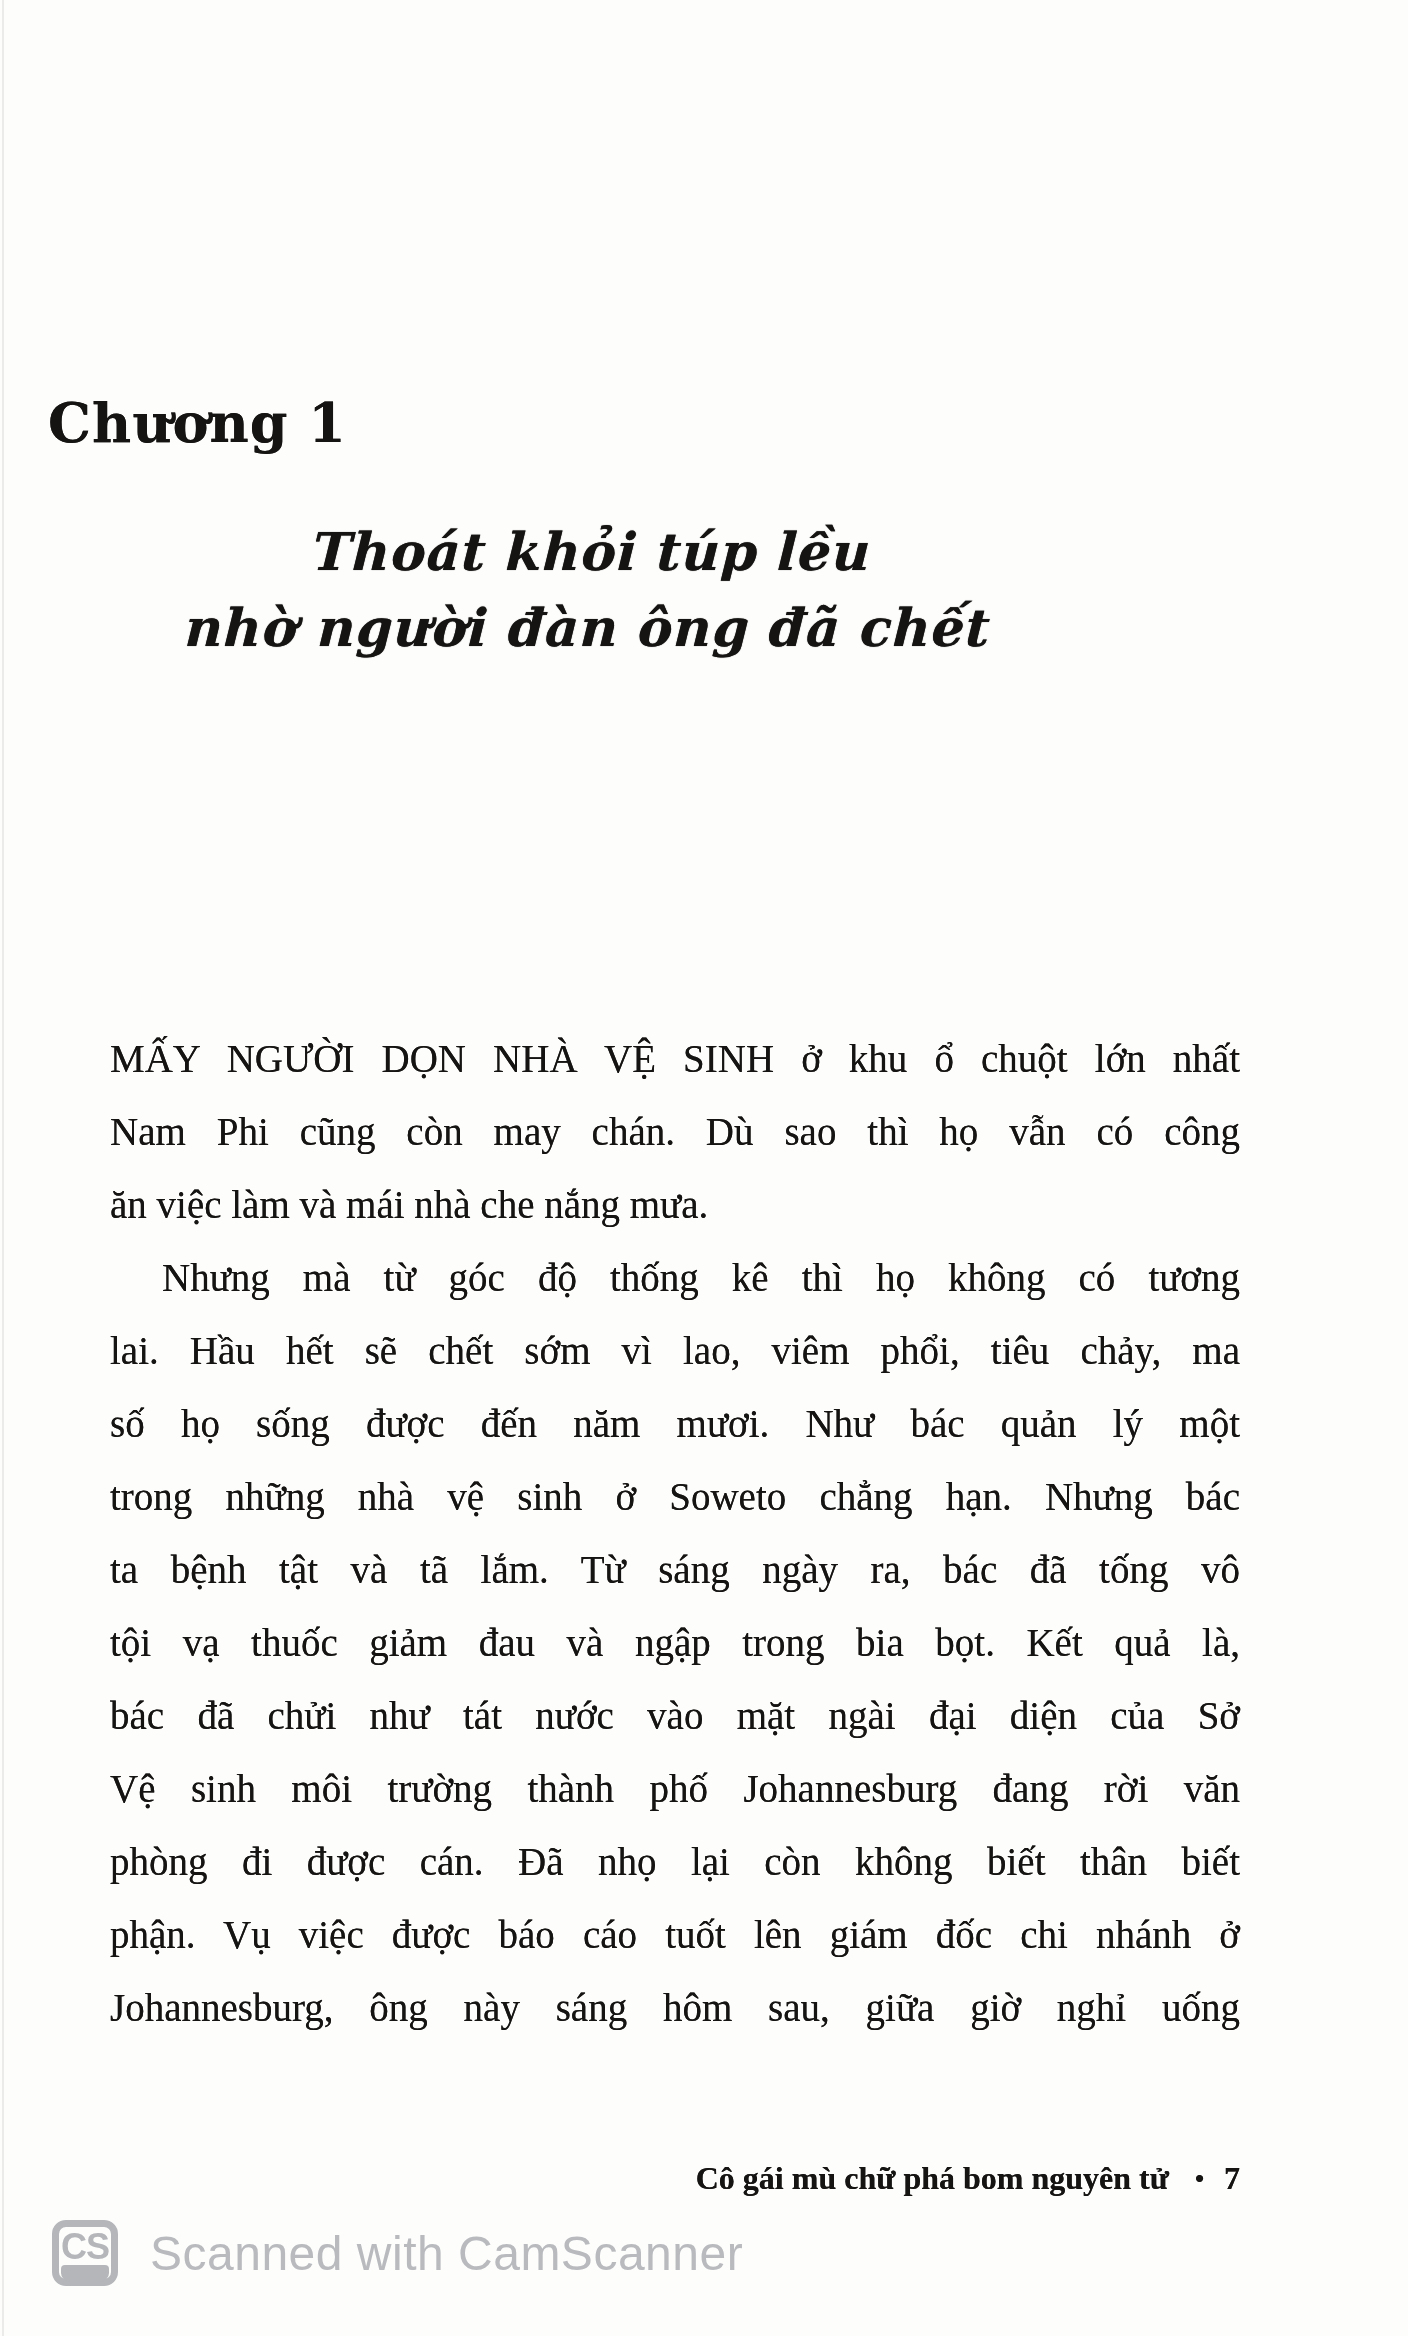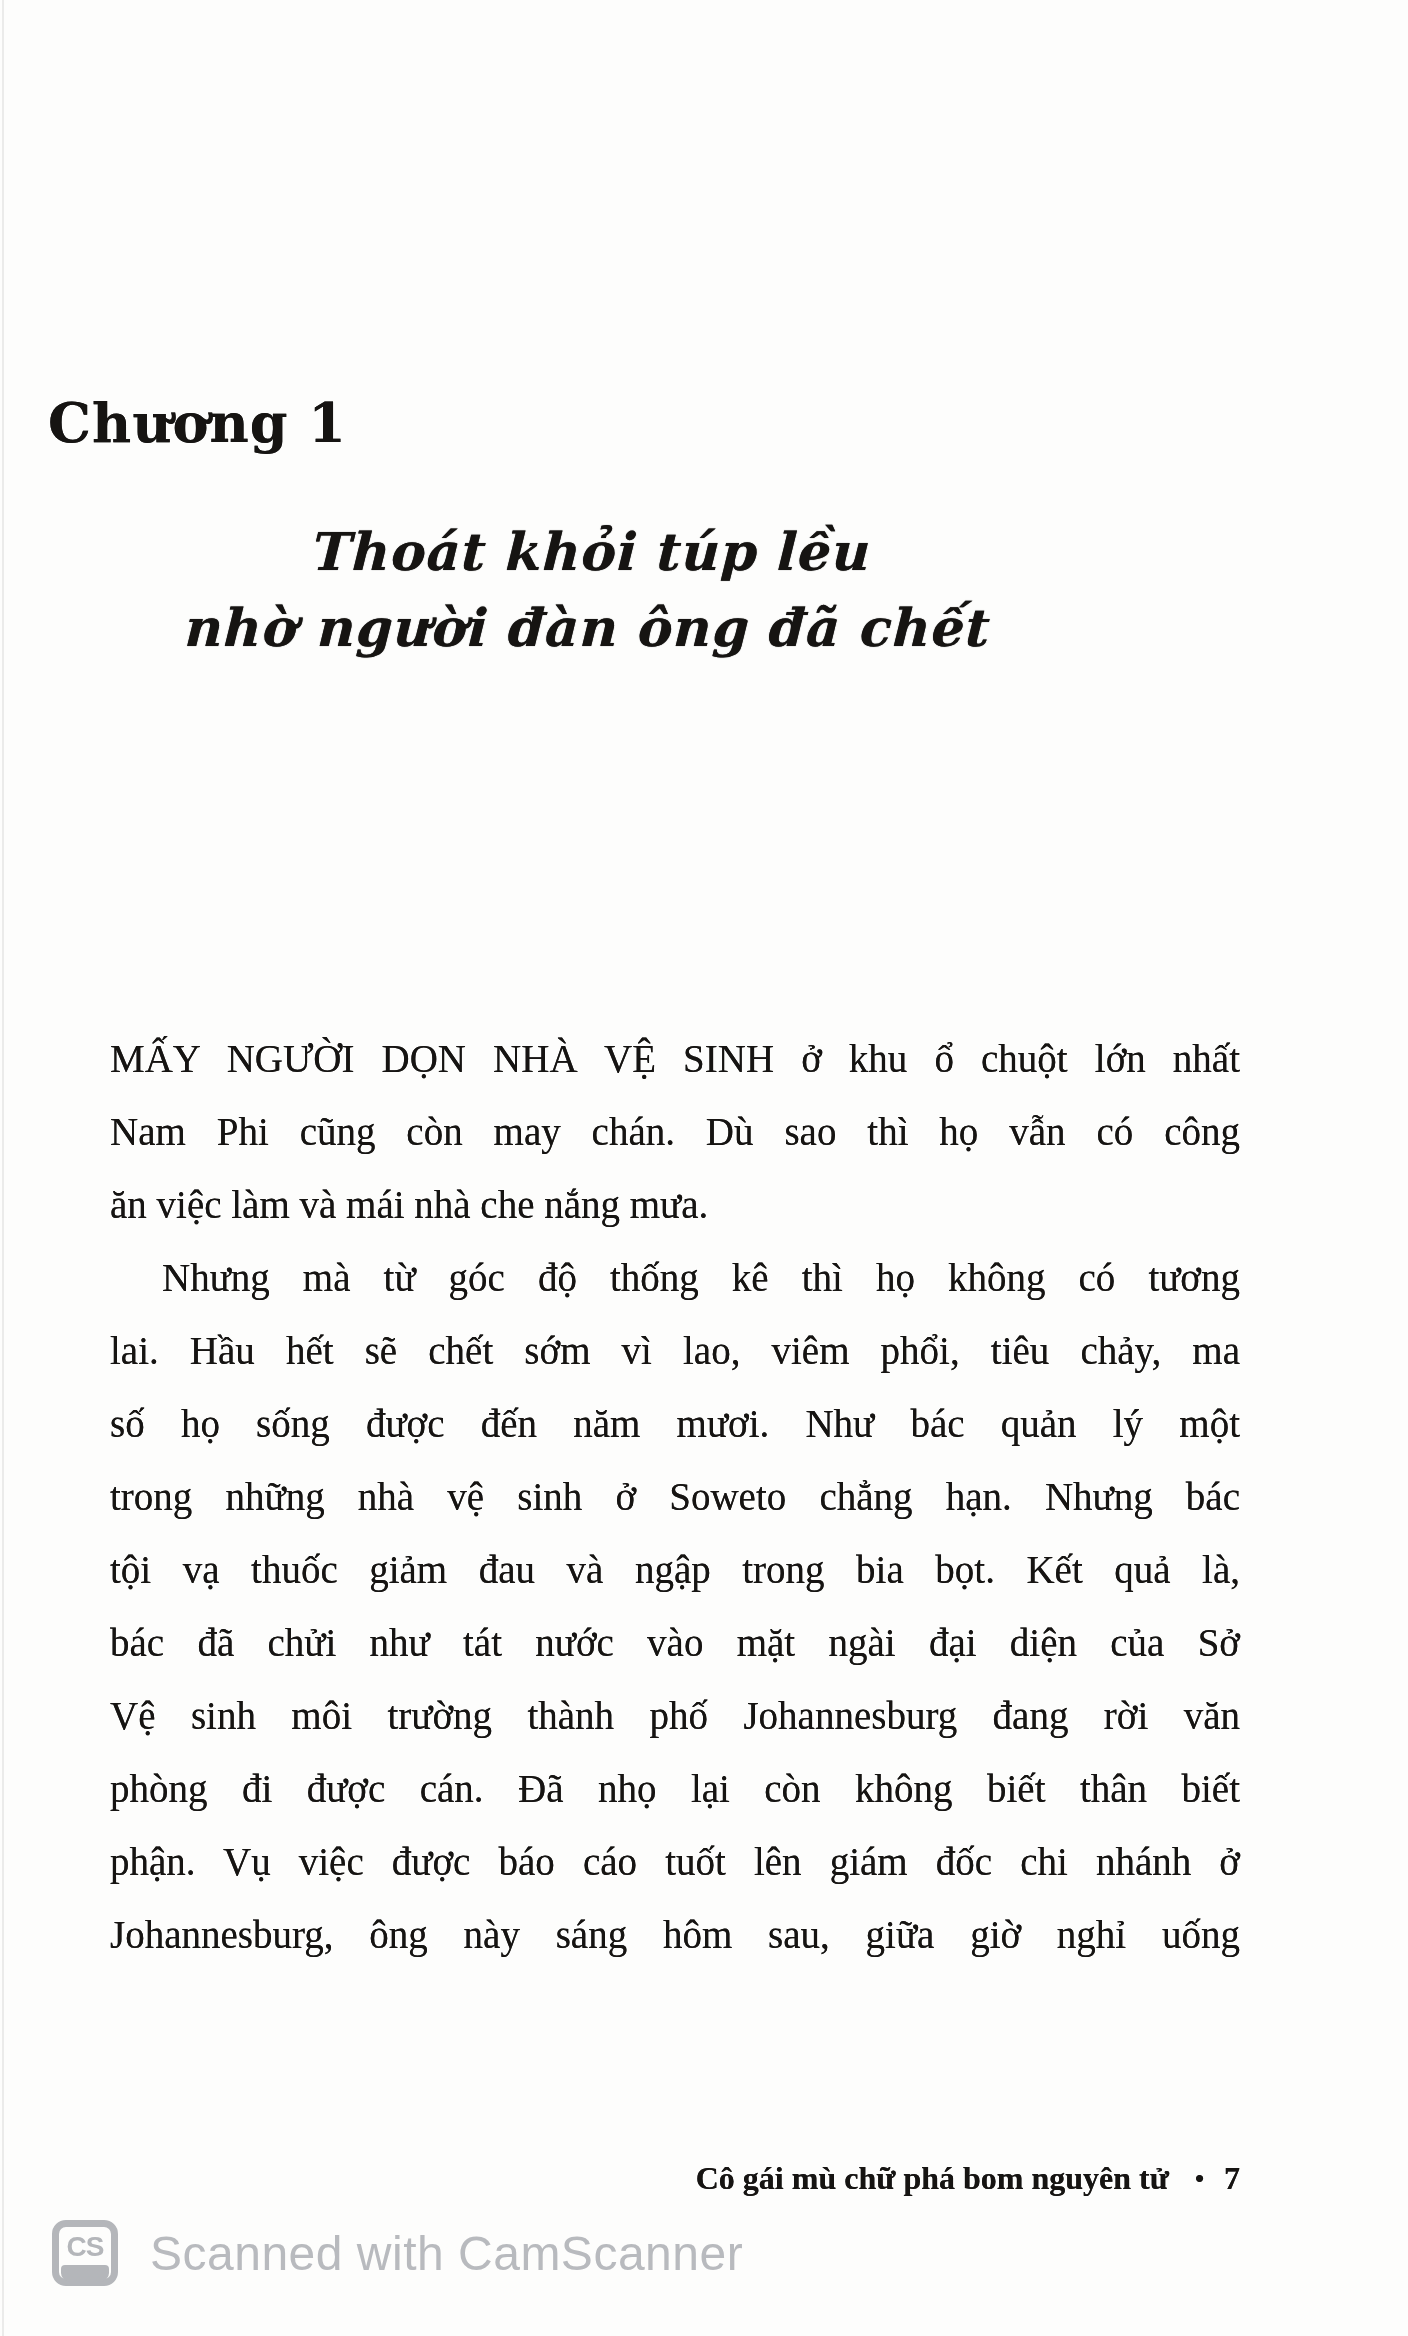--- a/index.html
+++ b/index.html
@@ -63,21 +63,21 @@
     position:relative;
     width:52px;height:52px;
     border:7px solid #b4b6ba;
     border-radius:14px;
     display:flex;align-items:center;justify-content:flex-start;
   }
   .cs-text{
     width:100%;
     text-align:center;
     font-family:"Liberation Sans",sans-serif;
-    font-weight:bold;font-size:28px;color:#b4b6ba;
+    font-weight:bold;font-size:36px;color:#b4b6ba;
     margin-top:-12px;
     letter-spacing:-1px;
   }
   .cs-bar{
     position:absolute;left:2px;right:2px;bottom:-3px;height:17px;
     background:#b4b6ba;
     border-radius:4px 4px 9px 9px;
   }
   .wm-label{
     margin-left:32px;
@@ -101,20 +101,21 @@
   </div>
 
   <div class="body-block">
     <div class="bline">MẤY NGƯỜI DỌN NHÀ VỆ SINH ở khu ổ chuột lớn nhất</div>
     <div class="bline">Nam Phi cũng còn may chán. Dù sao thì họ vẫn có công</div>
     <div class="bline flush">ăn việc làm và mái nhà che nắng mưa.</div>
     <div class="bline indent">Nhưng mà từ góc độ thống kê thì họ không có tương</div>
     <div class="bline">lai. Hầu hết sẽ chết sớm vì lao, viêm phổi, tiêu chảy, ma</div>
     <div class="bline">số họ sống được đến năm mươi. Như bác quản lý một</div>
     <div class="bline">trong những nhà vệ sinh ở Soweto chẳng hạn. Nhưng bác</div>
+    <div class="bline">ta bệnh tật và tã lắm. Từ sáng ngày ra, bác đã tống vô</div>
     <div class="bline">tội vạ thuốc giảm đau và ngập trong bia bọt. Kết quả là,</div>
     <div class="bline">bác đã chửi như tát nước vào mặt ngài đại diện của Sở</div>
     <div class="bline">Vệ sinh môi trường thành phố Johannesburg đang rời văn</div>
     <div class="bline">phòng đi được cán. Đã nhọ lại còn không biết thân biết</div>
     <div class="bline">phận. Vụ việc được báo cáo tuốt lên giám đốc chi nhánh ở</div>
     <div class="bline">Johannesburg, ông này sáng hôm sau, giữa giờ nghỉ uống</div>
   </div>
 
   <div class="footer">
     <span>Cô gái mù chữ phá bom nguyên tử</span><span class="sep">•</span><span class="pnum">7</span>

